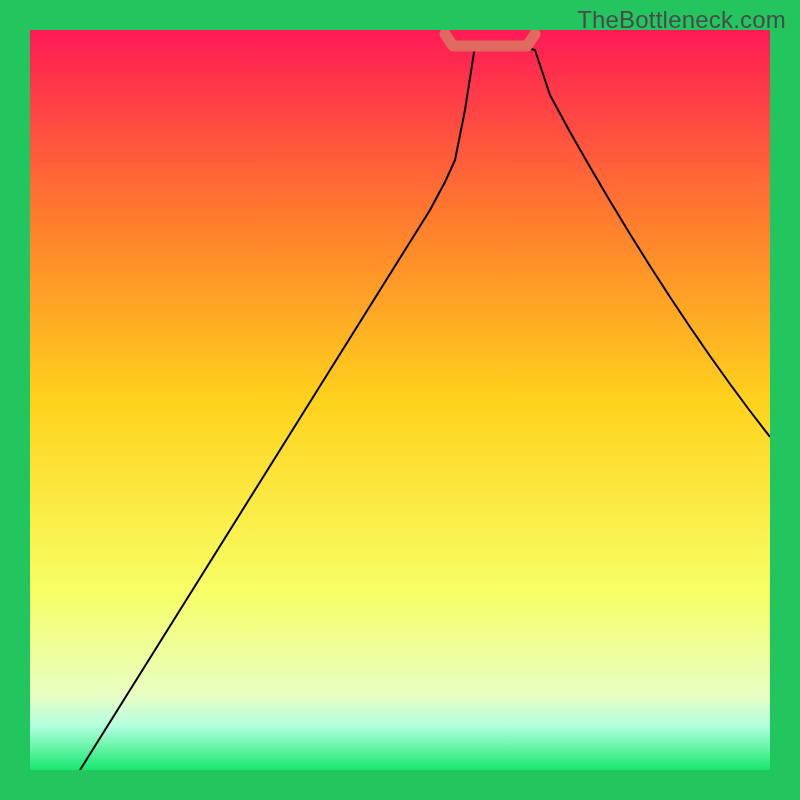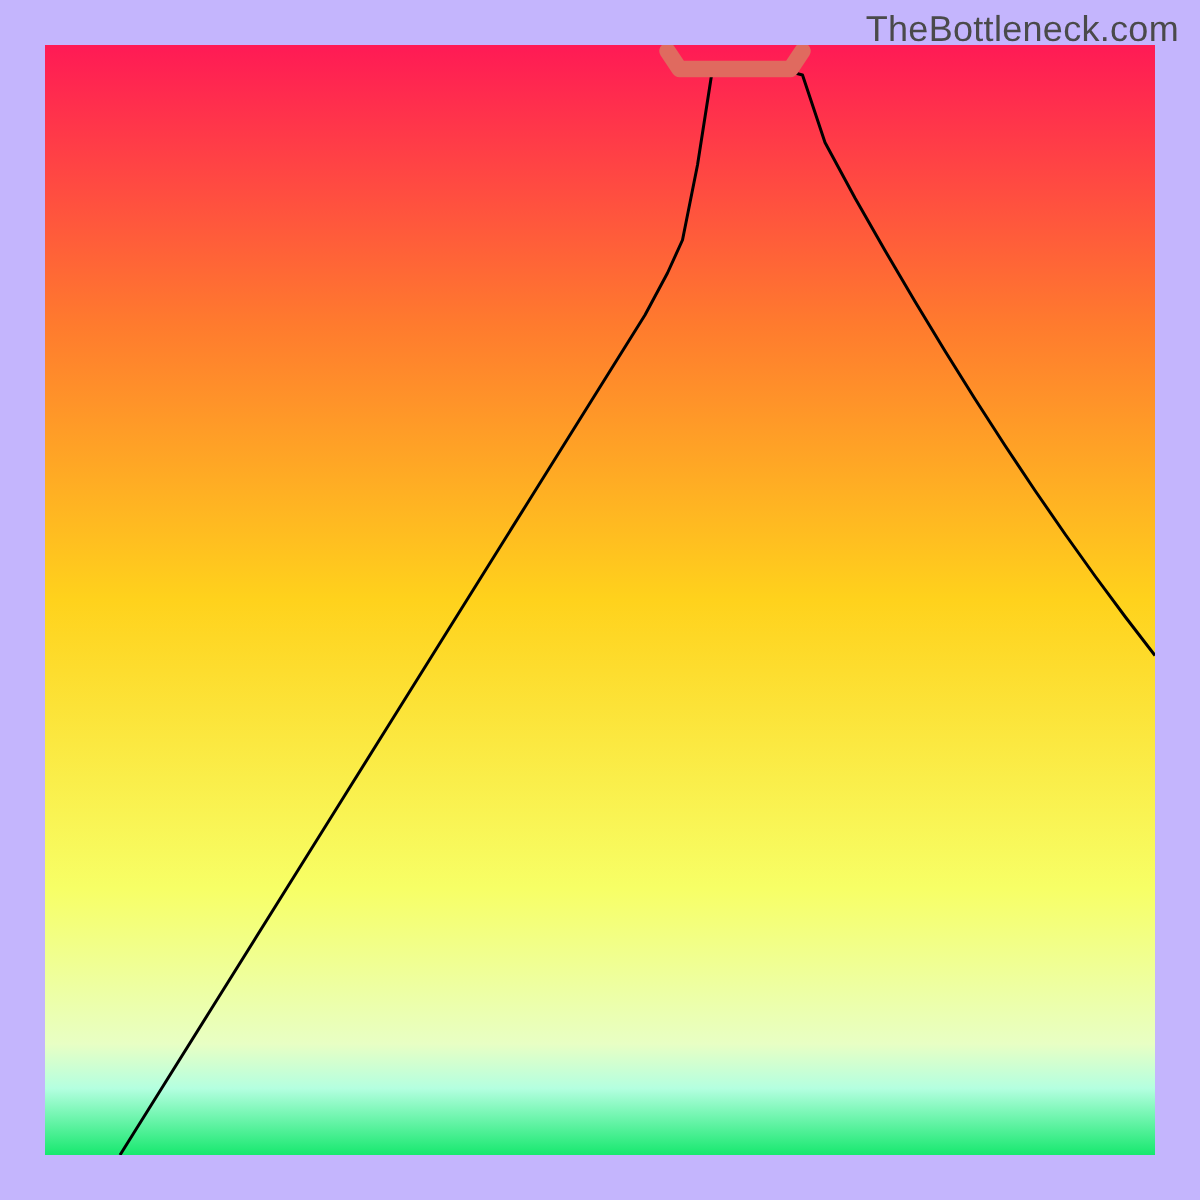--- a/index.html
+++ b/index.html
@@ -8,21 +8,21 @@
     width: 800px;
     height: 800px;
     background: #000;
     font-family: Arial, Helvetica, sans-serif;
     overflow: hidden;
   }
   .frame {
     position: relative;
     width: 800px;
     height: 800px;
-    background: #c4b5fd;
+    background: #22c55e;
   }
   .watermark {
     position: absolute;
     top: 6px;
     right: 14px;
     color: #4a4a4a;
     font-size: 24px;
     font-weight: 500;
     letter-spacing: 0.2px;
   }

